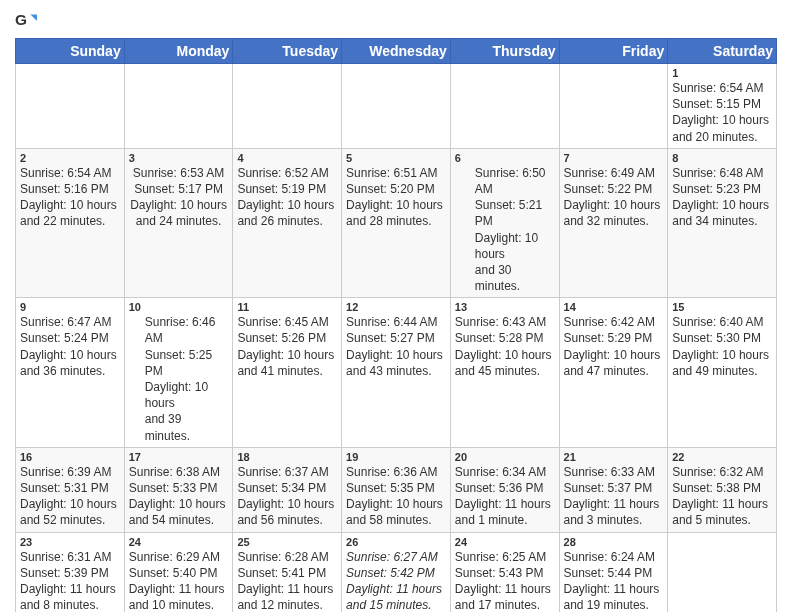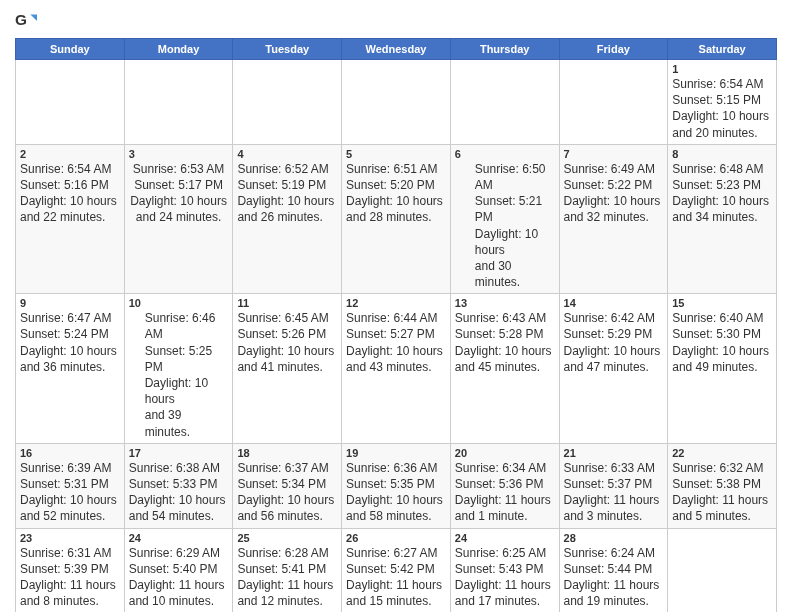--- a/index.html
+++ b/index.html
@@ -53,24 +53,24 @@
       color: #555;
     }
     table {
       width: 100%;
       border-collapse: collapse;
       table-layout: fixed;
     }
     thead tr th {
       background-color: #4472c4;
       color: #fff;
-      font-size: 11px;
+      font-size: 14px;
       font-weight: bold;
       padding: 4px 3px;
-      text-align: center;
+      text-align: right;
       border: 1px solid #3a62b0;
     }
     tbody tr td {
       border: 1px solid #ccc;
       vertical-align: top;
       padding: 3px 4px;
       height: 82px;
       font-size: 9.5px;
       color: #333;
       background: #fff;
@@ -314,21 +314,21 @@
           </td>
           <td>
             <span class="day-num">25</span>
             <div class="day-info" style="white-space: pre-line;">Sunrise: 6:28 AM
 Sunset: 5:41 PM
 Daylight: 11 hours
 and 12 minutes.</div>
           </td>
           <td>
             <span class="day-num">26</span>
-            <div class="day-info" style="white-space: pre-line;">Sunrise: 6:27 AM
+            <div class="day-info" style="white-space: pre-line; font-style: italic;">Sunrise: 6:27 AM
 Sunset: 5:42 PM
 Daylight: 11 hours
 and 15 minutes.</div>
           </td>
           <td>
             <span class="day-num">24</span>
             <div class="day-info" style="white-space: pre-line;">Sunrise: 6:25 AM
 Sunset: 5:43 PM
 Daylight: 11 hours
 and 17 minutes.</div>

